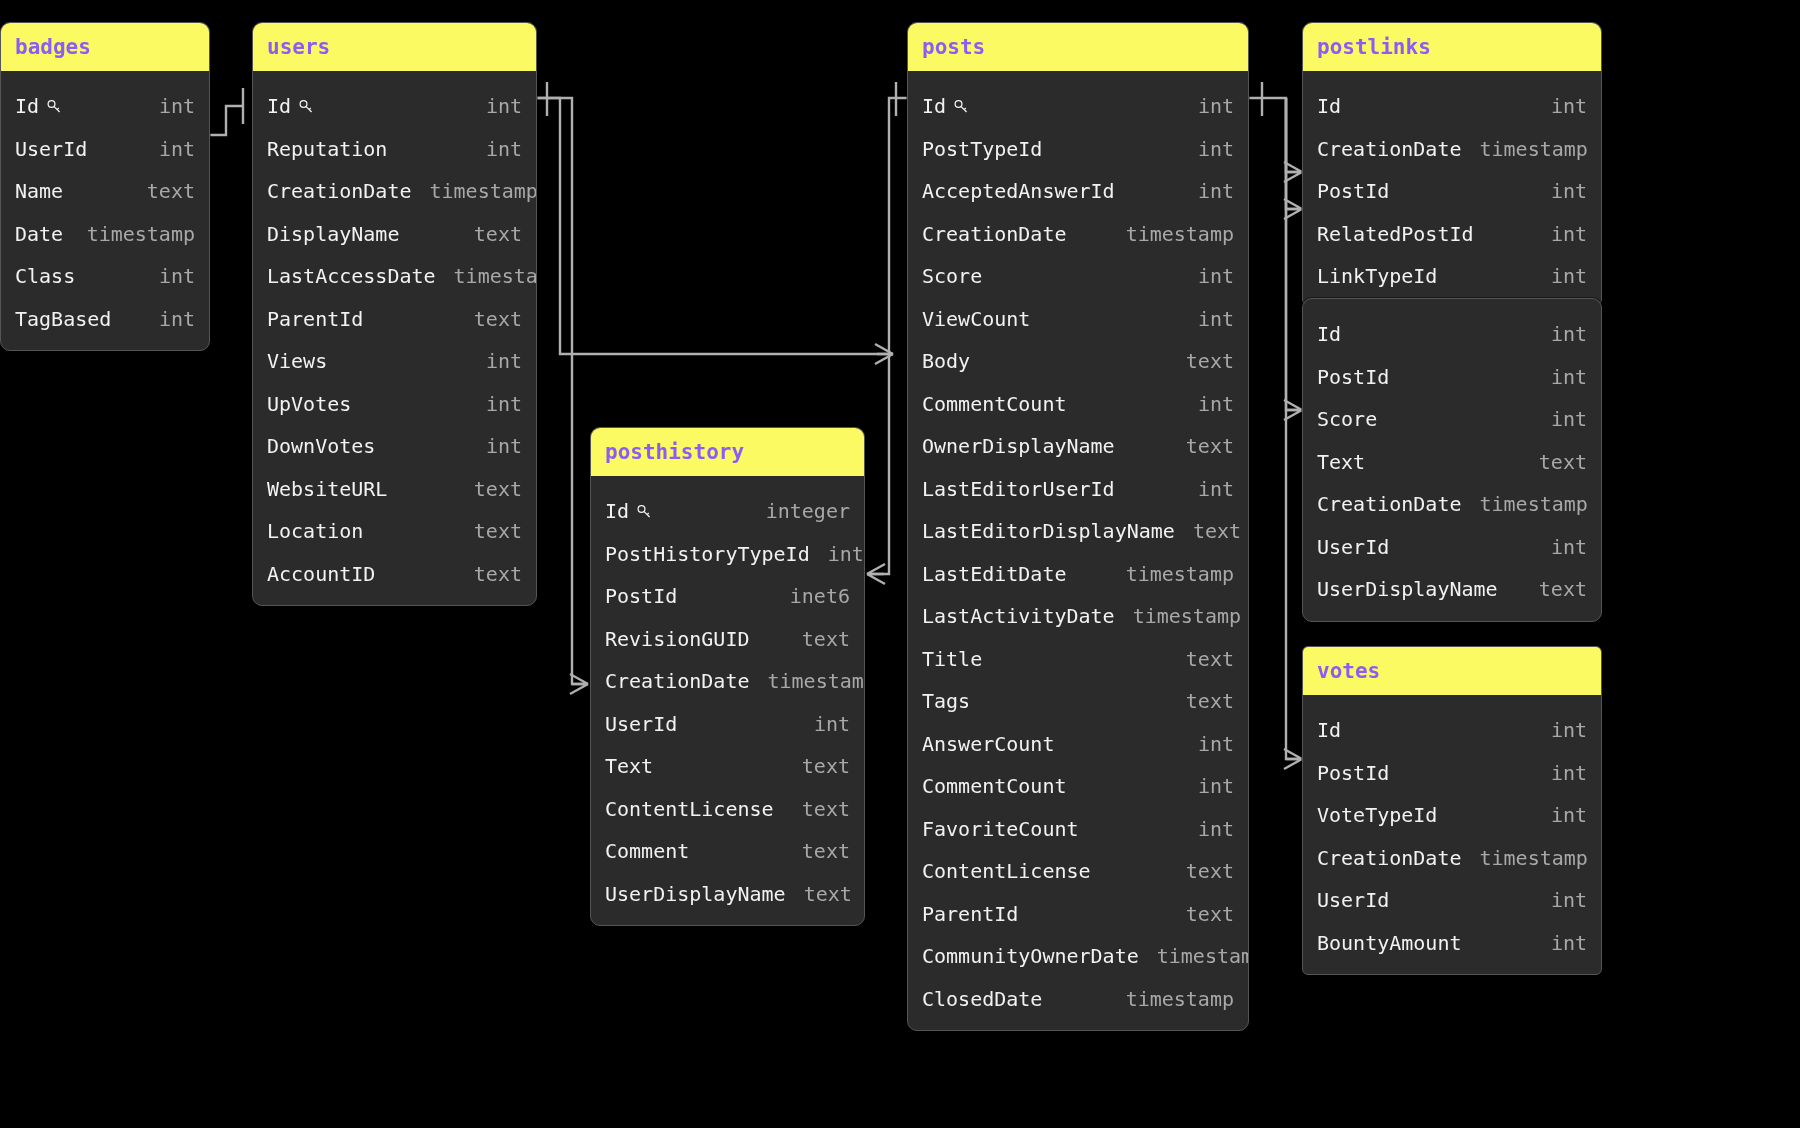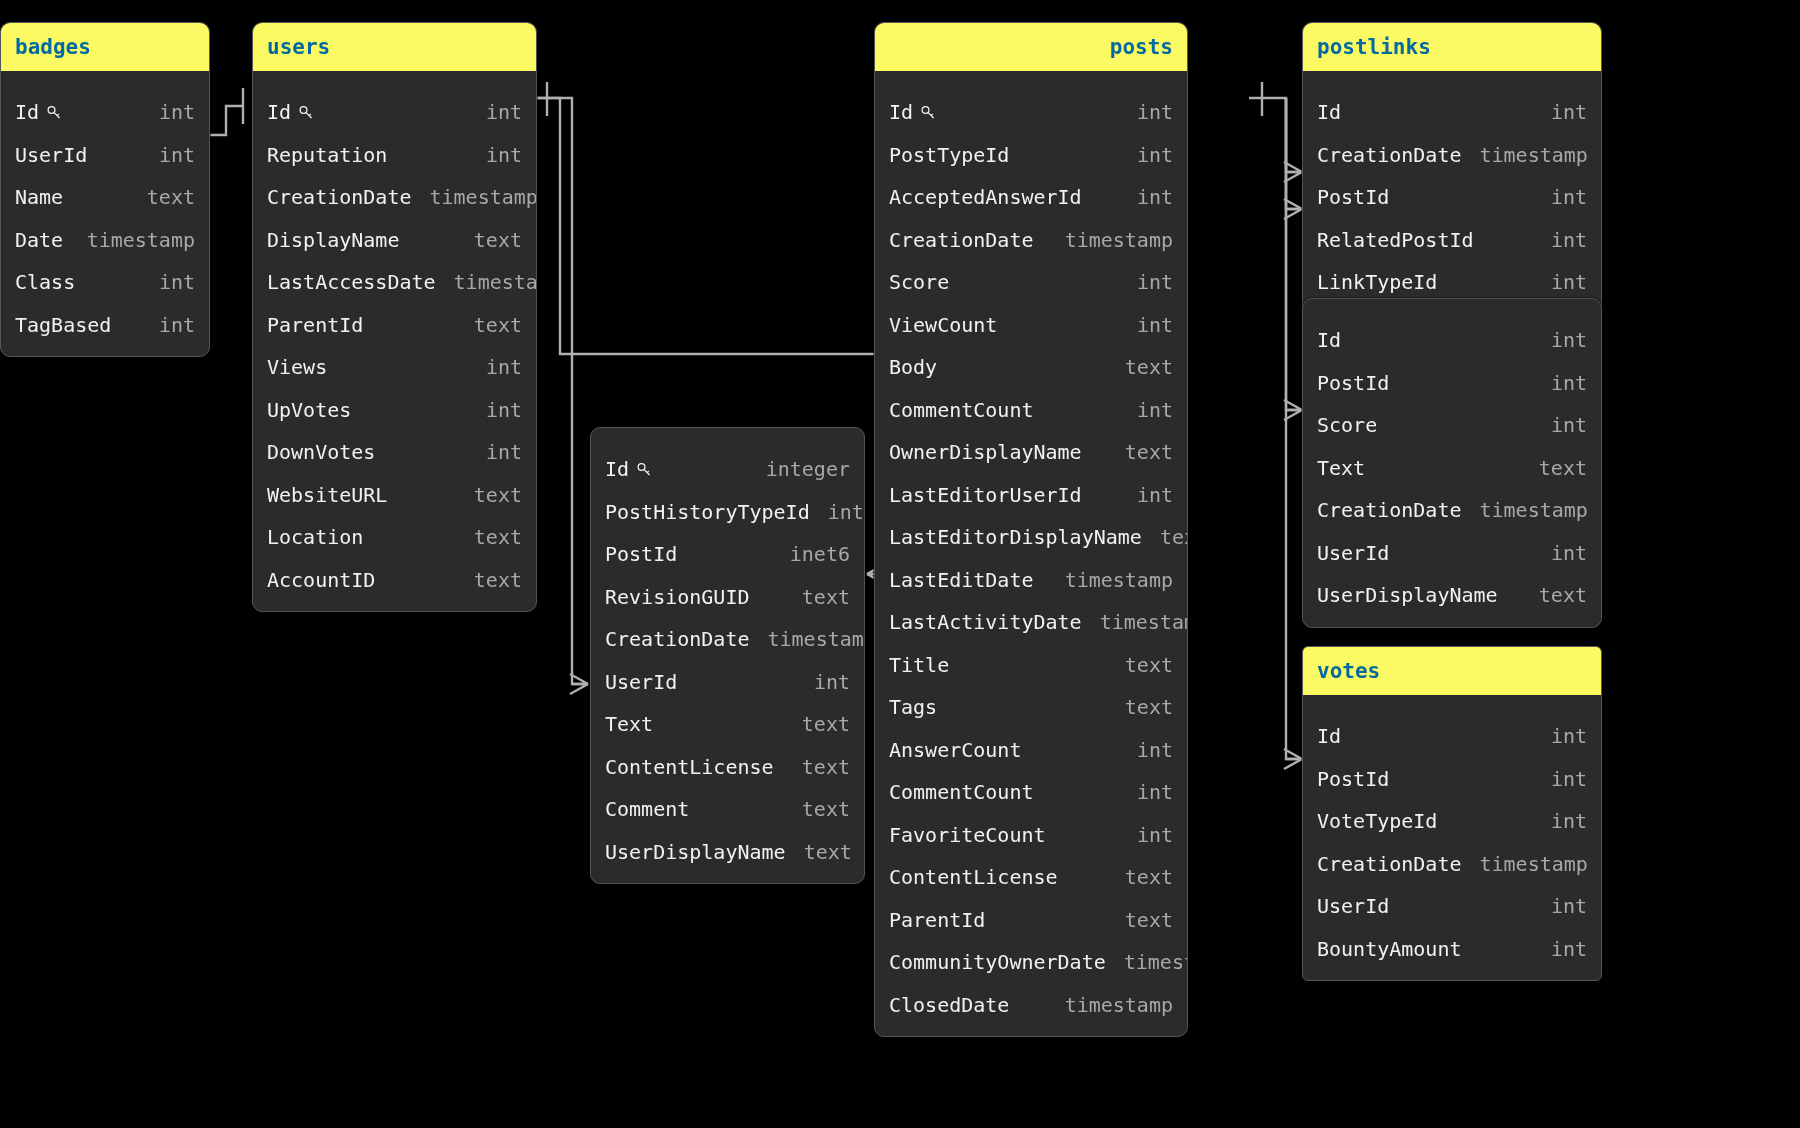--- a/index.html
+++ b/index.html
@@ -16,28 +16,28 @@
   .table-card {
     position: absolute;
     background: #2b2b2b;
     border-radius: 10px;
     border: 1px solid #555;
     overflow: hidden;
     box-shadow: 0 0 0 1px rgba(0,0,0,0.4);
   }
   .table-header {
     background: #fbfa63;
-    color: #0369a1;
+    color: #8b5cf6;
     font-weight: bold;
     font-size: 21px;
     padding: 12px 14px 12px 14px;
     letter-spacing: 0px;
     font-family: "DejaVu Sans Mono", monospace;
   }
-  .cols { padding: 20px 0 10px 0; }
+  .cols { padding: 14px 0 10px 0; }
   .col-row {
     display: flex;
     align-items: center;
     justify-content: space-between;
     height: 42.5px;
     padding: 0 14px;
     font-size: 20px;
   }
   .col-name {
     color: #f2f2f2;
@@ -235,20 +235,21 @@
           </div>
           <div class="col-row">
             <span class="col-name">
               <span>AccountID</span>
             </span>
             <span class="col-type">text</span>
           </div>
         </div>
       </div>
       <div class="table-card" style="left: 590px; top: 427px; width: 275px;">
+        <div class="table-header">posthistory</div>
         <div class="cols">
           <div class="col-row">
             <span class="col-name">
               <span>Id</span>
               <span class="key-icon">
                 <svg viewBox="0 0 20 20" width="17" height="17" fill="none" stroke="#f2f2f2" stroke-width="1.5">
                   <circle cx="6.5" cy="7" r="4"></circle>
                   <path d="M9.3,9.8 L16,16.5"></path>
                   <path d="M13.2,13.5 L15,11.8"></path>
                 </svg>
@@ -305,21 +306,21 @@
             <span class="col-type">text</span>
           </div>
           <div class="col-row">
             <span class="col-name">
               <span>UserDisplayName</span>
             </span>
             <span class="col-type">text</span>
           </div>
         </div>
       </div>
-      <div class="table-card" style="left: 874px; top: 22px; width: 314px; text-align: right;">
+      <div class="table-card" style="left: 907px; top: 22px; width: 342px;">
         <div class="table-header">posts</div>
         <div class="cols">
           <div class="col-row">
             <span class="col-name">
               <span>Id</span>
               <span class="key-icon">
                 <svg viewBox="0 0 20 20" width="17" height="17" fill="none" stroke="#f2f2f2" stroke-width="1.5">
                   <circle cx="6.5" cy="7" r="4"></circle>
                   <path d="M9.3,9.8 L16,16.5"></path>
                   <path d="M13.2,13.5 L15,11.8"></path>

